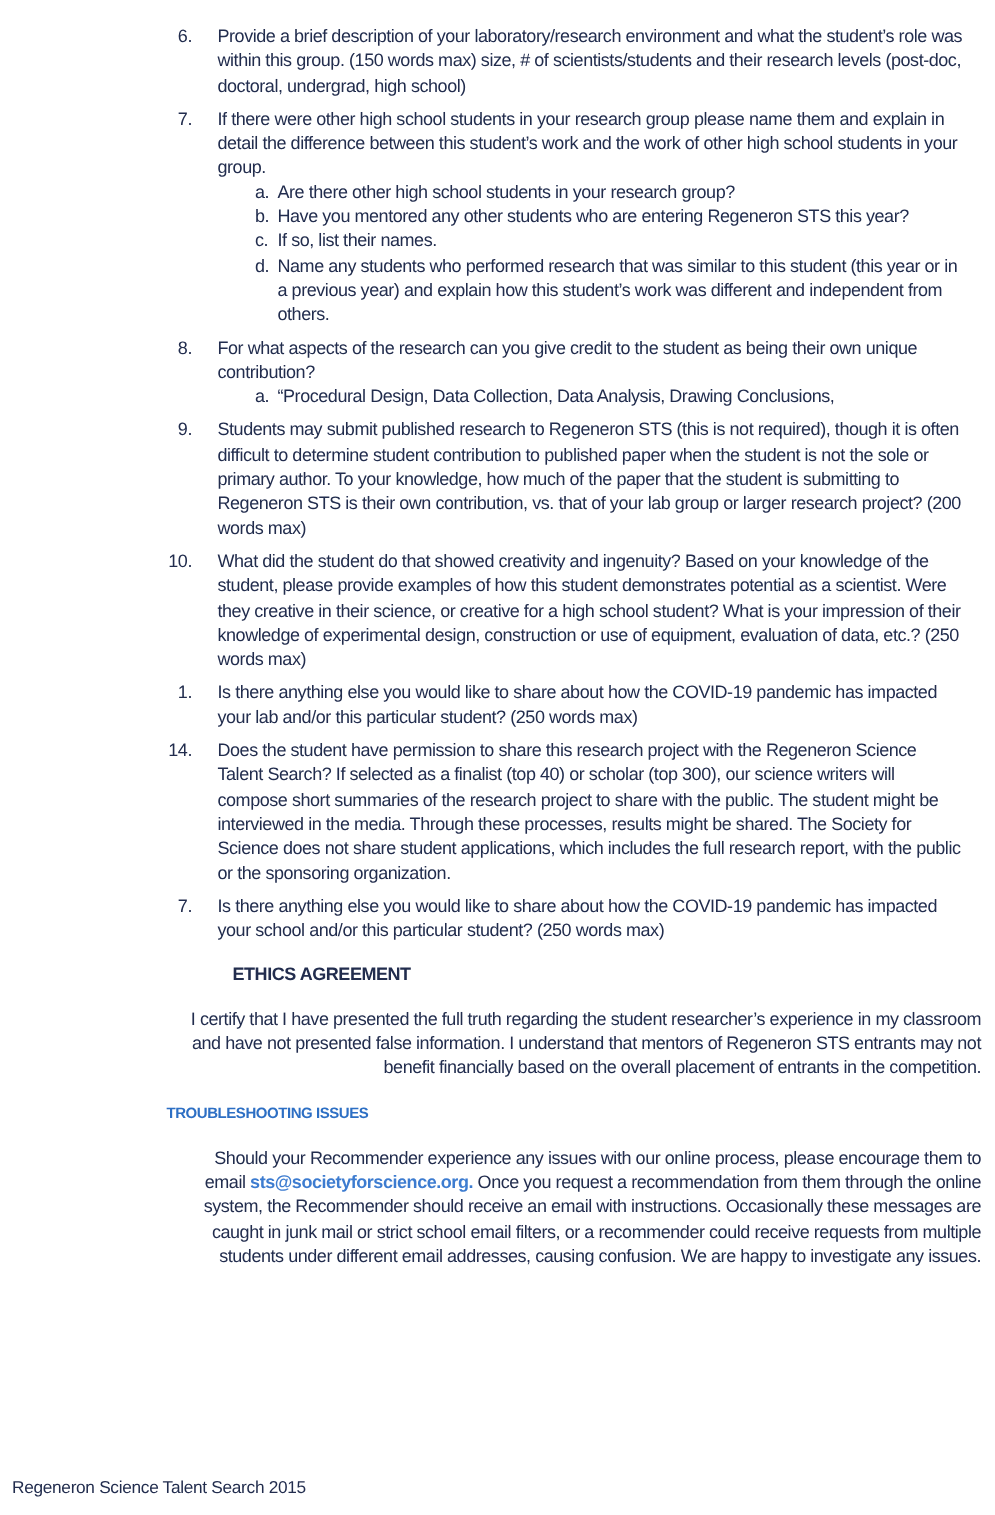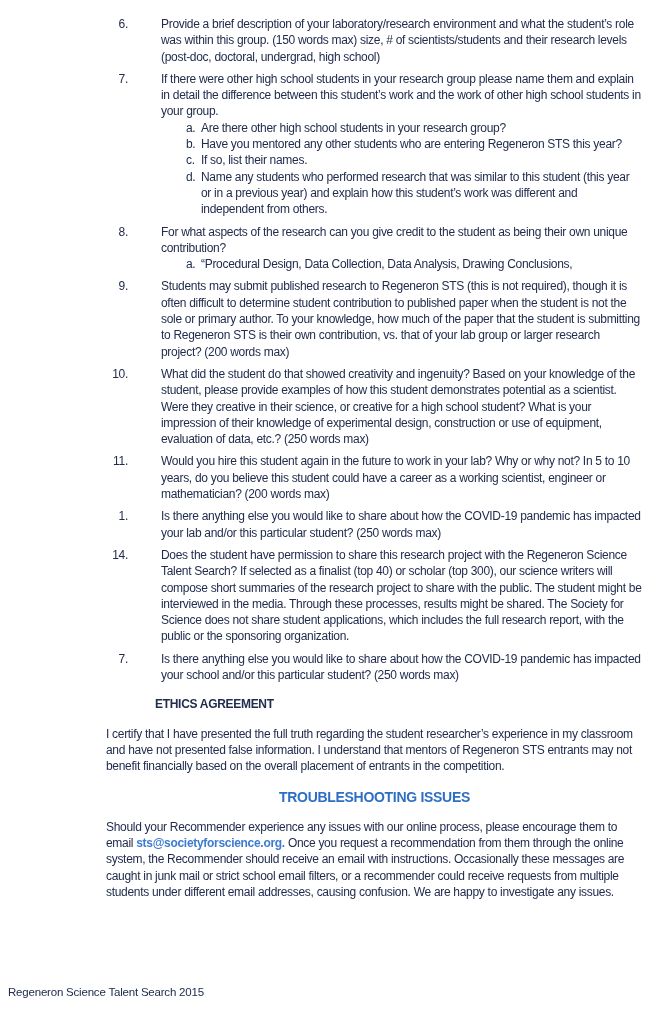--- a/index.html
+++ b/index.html
@@ -34,21 +34,21 @@
     margin-bottom:6px;
   }
   .q-num{
     flex:none;
     width:32px;
     text-align:right;
     padding-right:0;
   }
   .q-body{
     flex:1;
-    margin-left:33px;
+    margin-left:17px;
     max-width:497px;
   }
   .sub-list{margin-top:0;}
   .sub-item{
     display:flex;
     align-items:flex-start;
     margin-left:25px;
   }
   .sub-letter{flex:none;width:15px;}
   .sub-text{flex:1;}
@@ -56,28 +56,28 @@
     white-space:pre-wrap;
     margin-top:0;
   }
   .section{margin-top:13px;}
   .section-heading{
     font-weight:bold;
     margin:0 0 13px 15px;
     padding-left:44px;
   }
   .para{
-    margin-left:10px;
+    margin-left:31px;
     width:527px;
+    text-align:right;
   }
   .centered-heading{
     font-weight:bold;
-    font-size:14px;
+    font-size:10px;
     color:var(--heading_blue);
-    text-align:center;
     width:527px;
     margin:15px 0 13px 15px;
   }
   .email-link{
     font-weight:bold;
     color:var(--link_blue);
     text-decoration:none;
   }
   .footer{
     position:absolute;
@@ -140,24 +140,20 @@
     <div class="q-item">
       <div class="q-num">9.</div>
       <div class="q-body">Students may submit published research to Regeneron STS (this is not required), though it is often difficult to determine student contribution to published paper when the student is not the sole or primary author. To your knowledge, how much of the paper that the student is submitting to Regeneron STS is their own contribution, vs. that of your lab group or larger research project? (200 words max)</div>
     </div>
 
     <div class="q-item">
       <div class="q-num">10.</div>
       <div class="q-body">What did the student do that showed creativity and ingenuity? Based on your knowledge of the student, please provide examples of how this student demonstrates potential as a scientist. Were they creative in their science, or creative for a high school student? What is your impression of their knowledge of experimental design, construction or use of equipment, evaluation of data, etc.? (250 words max)</div>
     </div>
 
-    <div class="q-item">
-      <div class="q-num">11.</div>
-      <div class="q-body">Would you hire this student again in the future to work in your lab? Why or why not? In 5 to 10 years, do you believe this student could have a career as a working scientist, engineer or mathematician? (200 words max)</div>
-    </div>
 
 
     <div class="q-item">
       <div class="q-num">1.</div>
       <div class="q-body">Is there anything else you would like to share about how the COVID-19 pandemic has impacted your lab and/or this particular student? (250 words max)</div>
     </div>
 
     <div class="q-item">
       <div class="q-num">14.</div>
       <div class="q-body">Does the student have permission to share this research project with the Regeneron Science Talent Search? If selected as a finalist (top 40) or scholar (top 300), our science writers will compose short summaries of the research project to share with the public. The student might be interviewed in the media. Through these processes, results might be shared. The Society for Science does not share student applications, which includes the full research report, with the public or the sponsoring organization.</div>

